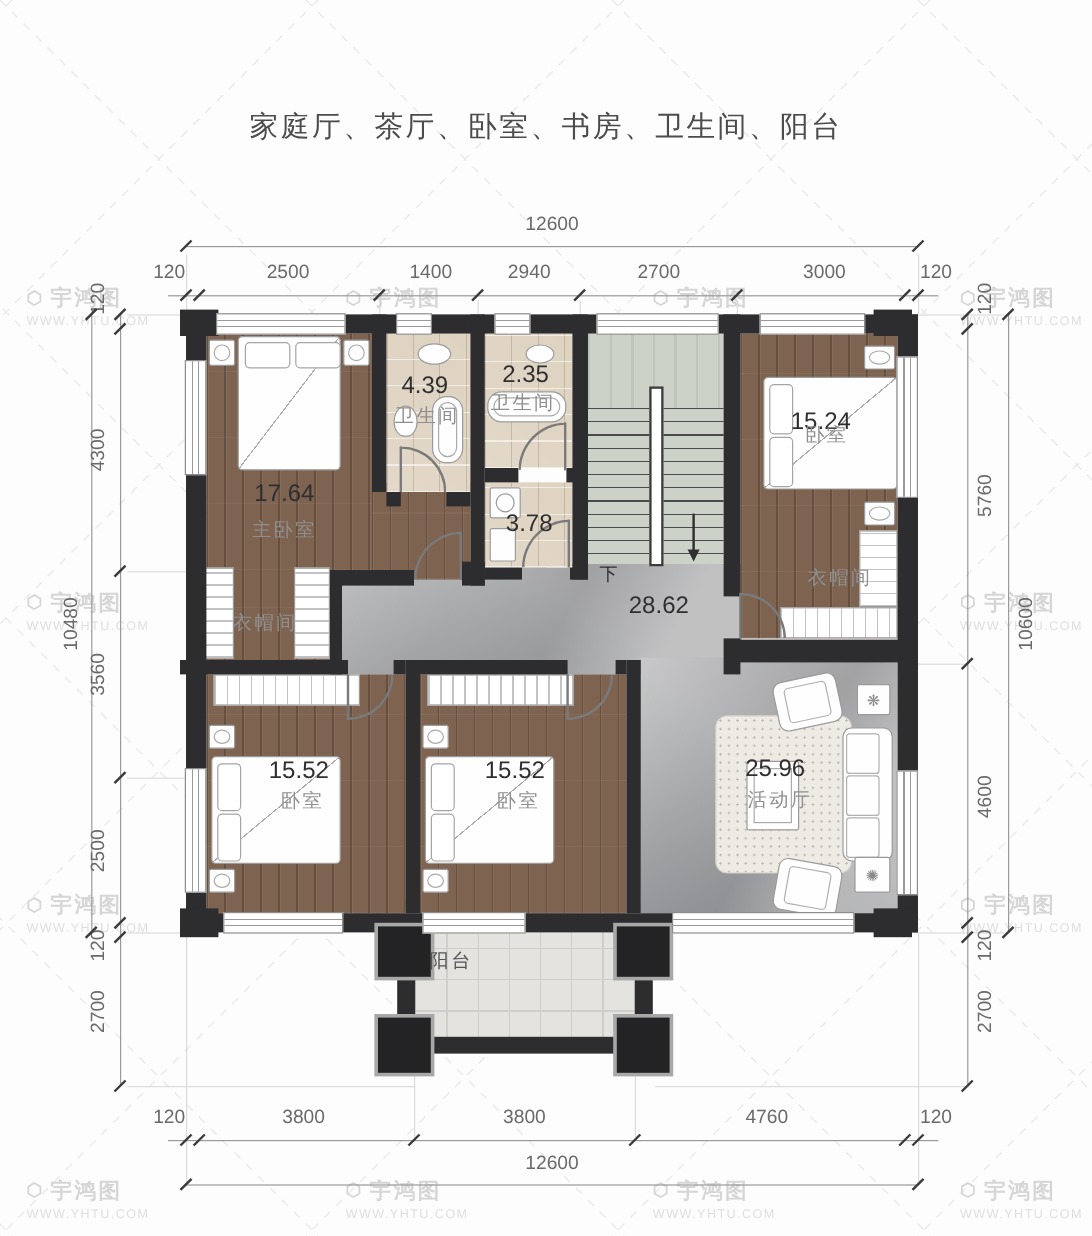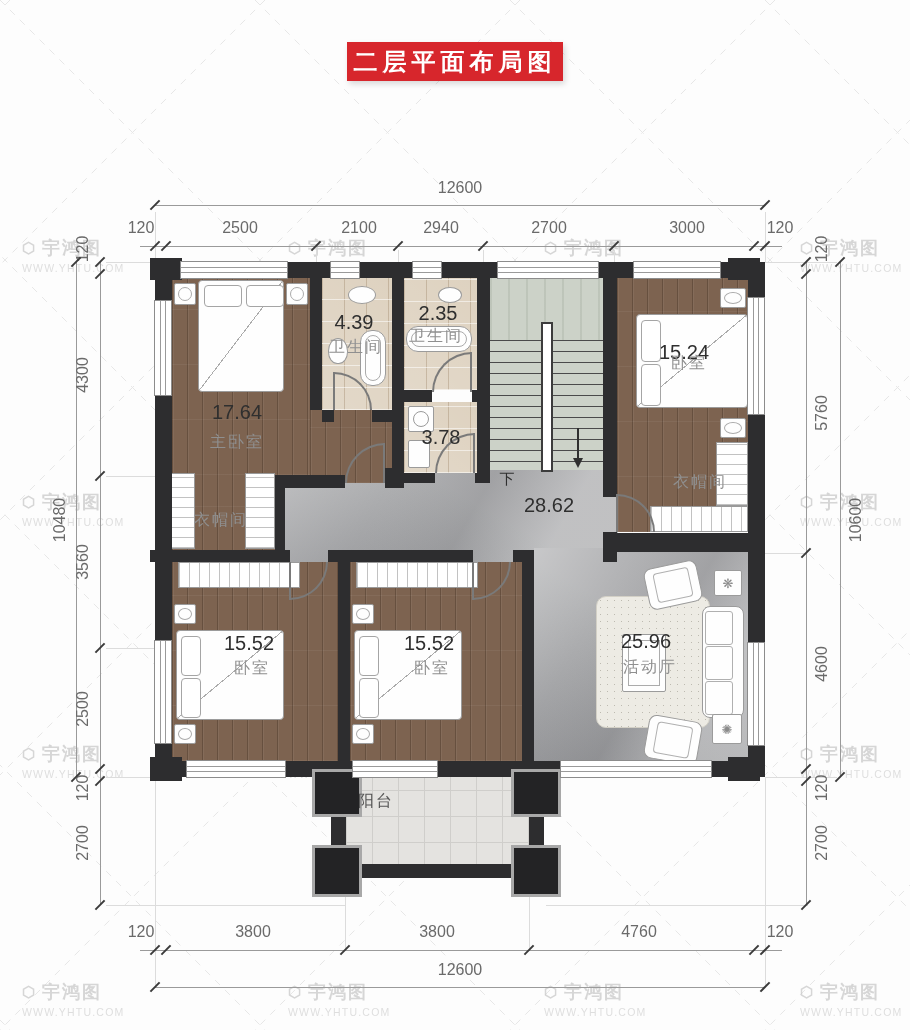--- a/index.html
+++ b/index.html
@@ -214,23 +214,21 @@
       </div>
       <div class="wm" style="left: 800px; top: 980px;">
         <div class="r1">
           <span class="hex">⬡</span>
           <span>宇鸿图</span>
         </div>
         <div class="r2">WWW.YHTU.COM</div>
       </div>
     </div>
 
-  <div class="banner" style="background: rgb(215, 38, 44);">
-    <span>二层平面布局图</span>
-  </div>
+  <div class="subtitle">家庭厅、茶厅、卧室、书房、卫生间、阳台</div>
 
   <div class="floor marble" style="left:283px;top:470px;width:335px;height:92px"></div>
   <div class="floor wood" style="left:172px;top:278px;width:138px;height:197px"></div>
   <div class="floor wood" style="left:172px;top:475px;width:103px;height:87px"></div>
   <div class="floor wood" style="left:310px;top:402px;width:82px;height:81px"></div>
   <div class="floor btile" style="left:322px;top:278px;width:70px;height:132px"></div>
   <div class="floor btile" style="left:404px;top:278px;width:73px;height:112px"></div>
   <div class="floor btile" style="left:404px;top:402px;width:73px;height:71px"></div>
   <div class="floor stone" style="left:490px;top:278px;width:113px;height:62px"></div>
   <div class="floor stone treads" style="left:490px;top:340px;width:113px;height:130px"></div>
@@ -415,21 +413,21 @@
   <div class="ext" style="left:106px;top:777px;width:49px;height:1px"></div>
   <div class="ext" style="left:106px;top:905px;width:240px;height:1px"></div>
   <div class="ext" style="left:765px;top:262px;width:72px;height:1px"></div>
   <div class="ext" style="left:765px;top:553px;width:42px;height:1px"></div>
   <div class="ext" style="left:765px;top:777px;width:72px;height:1px"></div>
   <div class="ext" style="left:546px;top:905px;width:262px;height:1px"></div>
 
   <div class="dlab" style="left:460px;top:188px">12600</div>
   <div class="dlab" style="left:141px;top:228px">120</div>
   <div class="dlab" style="left:240px;top:228px">2500</div>
-  <div class="dlab" style="left:359px;top:228px">2100</div>
+  <div class="dlab" style="left:359px;top:228px">1400</div>
   <div class="dlab" style="left:441px;top:228px">2940</div>
   <div class="dlab" style="left:549px;top:228px">2700</div>
   <div class="dlab" style="left:687px;top:228px">3000</div>
   <div class="dlab" style="left:780px;top:228px">120</div>
 
   <div class="dlab" style="left:141px;top:932px">120</div>
   <div class="dlab" style="left:253px;top:932px">3800</div>
   <div class="dlab" style="left:437px;top:932px">3800</div>
   <div class="dlab" style="left:639px;top:932px">4760</div>
   <div class="dlab" style="left:780px;top:932px">120</div>

